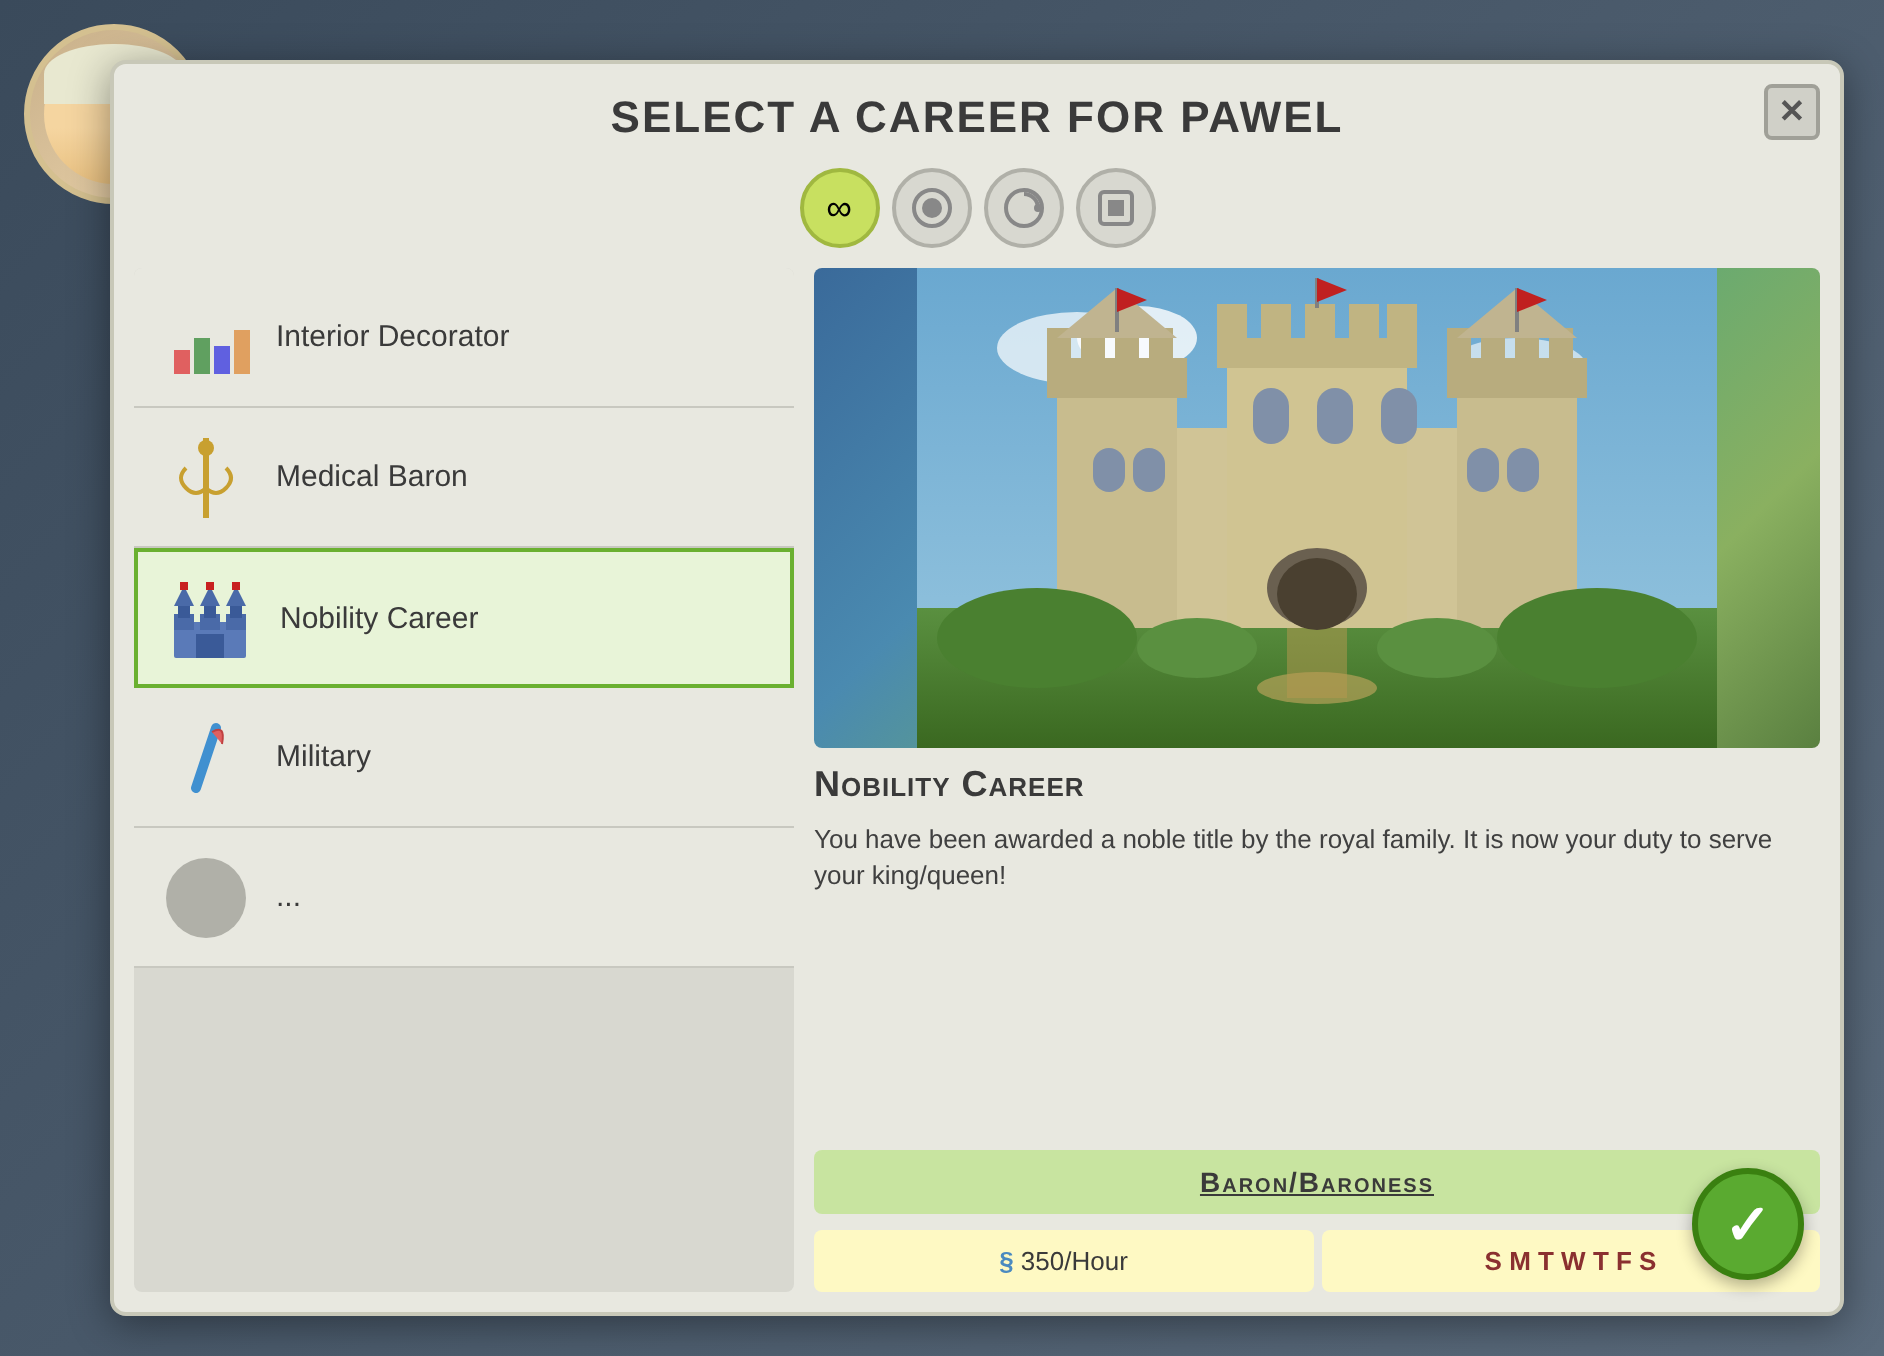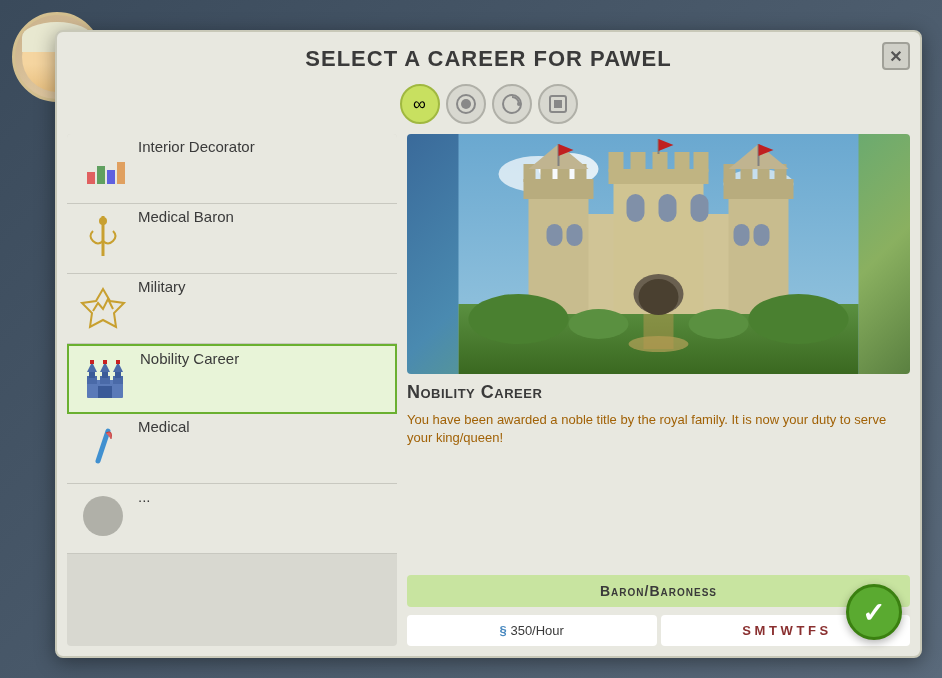--- a/index.html
+++ b/index.html
@@ -147,20 +147,21 @@
     .career-list-container::-webkit-scrollbar-track {
       background: #c8c8c0;
     }
     .career-list-container::-webkit-scrollbar-thumb {
       background: #a8a8a0;
       border-radius: 4px;
     }
 
     .career-item {
       display: flex;
+      align-items: center;
       padding: 4px 8px;
       background: #e8e8e0;
       border-bottom: 1px solid #c8c8c0;
       cursor: pointer;
       min-height: 70px;
     }
     .career-item.selected {
       background: #e8f4d8;
       border: 2px solid #6ab030;
     }
@@ -207,44 +208,45 @@
 
     .career-name-header {
       font-size: 18px;
       font-weight: bold;
       color: #3a3a3a;
       font-variant: small-caps;
       letter-spacing: 0.5px;
     }
     .career-description {
       font-size: 13px;
-      color: #a16207;
+      color: #404040;
       line-height: 1.4;
     }
 
     .career-track-bar {
       background: #c8e4a0;
       border-radius: 4px;
       padding: 8px 24px;
       text-align: center;
       font-size: 14px;
       font-weight: bold;
       color: #3a3a3a;
       font-variant: small-caps;
       letter-spacing: 1px;
       margin-top: auto;
+      text-decoration: underline;
     }
 
     .career-stats {
       display: flex;
       gap: 4px;
     }
     .stat-box {
       flex: 1;
-      background: #ffffff;
+      background: #fef9c3;
       border-radius: 4px;
       padding: 8px;
       text-align: center;
       font-size: 13px;
       color: #3a3a3a;
     }
     .stat-box .stat-icon {
       color: #4a8ac0;
       font-weight: bold;
     }
@@ -339,29 +341,20 @@
           <svg width="50" height="50" viewBox="0 0 50 50">
             <line x1="25" y1="5" x2="25" y2="45" stroke="#c8a030" stroke-width="3"></line>
             <path d="M15 20 Q 10 25 15 30 Q 20 35 25 30" fill="none" stroke="#c8a030" stroke-width="2"></path>
             <path d="M35 20 Q 40 25 35 30 Q 30 35 25 30" fill="none" stroke="#c8a030" stroke-width="2"></path>
             <circle cx="25" cy="10" r="4" fill="#c8a030"></circle>
           </svg>
         </div>
         <div class="career-label">Medical Baron</div>
       </div>
 
-      <div class="career-item">
-        <div class="career-icon">
-          <svg width="50" height="50" viewBox="0 0 50 50">
-            <polygon points="25,8 32,20 46,22 36,32 38,46 25,39 12,46 14,32 4,22 18,20" fill="none" stroke="#c8a030" stroke-width="2"></polygon>
-            <path d="M15 30 L20 22 L25 28 L30 18 L35 28" fill="none" stroke="#c8a030" stroke-width="2"></path>
-          </svg>
-        </div>
-        <div class="career-label">Military</div>
-      </div>
 
       <div class="career-item selected">
         <div class="career-icon">
           <svg width="52" height="52" viewBox="0 0 52 52">
 
             <rect x="8" y="28" width="36" height="18" fill="#5a7ab8" rx="1"></rect>
             <rect x="8" y="24" width="10" height="8" fill="#4a6aa8"></rect>
             <rect x="21" y="24" width="10" height="8" fill="#4a6aa8"></rect>
             <rect x="34" y="24" width="10" height="8" fill="#4a6aa8"></rect>
             <rect x="10" y="20" width="6" height="6" fill="#3a5a98"></rect>
@@ -380,21 +373,21 @@
         <div class="career-label">Nobility Career</div>
       </div>
 
       <div class="career-item">
         <div class="career-icon">
           <svg width="50" height="50" viewBox="0 0 50 50">
             <path d="M20 40 L30 10" stroke="#4090d0" stroke-width="5" stroke-linecap="round"></path>
             <path d="M28 12 Q 35 8 33 18" fill="#e06060" stroke="#c04040" stroke-width="1"></path>
           </svg>
         </div>
-        <div class="career-label">Medical</div>
+        <div class="career-label">Military</div>
       </div>
 
       <div class="career-item">
         <div class="career-icon">
           <svg width="50" height="50" viewBox="0 0 50 50">
             <circle cx="25" cy="25" r="20" fill="#b0b0a8"></circle>
           </svg>
         </div>
         <div class="career-label">...</div>
       </div>

